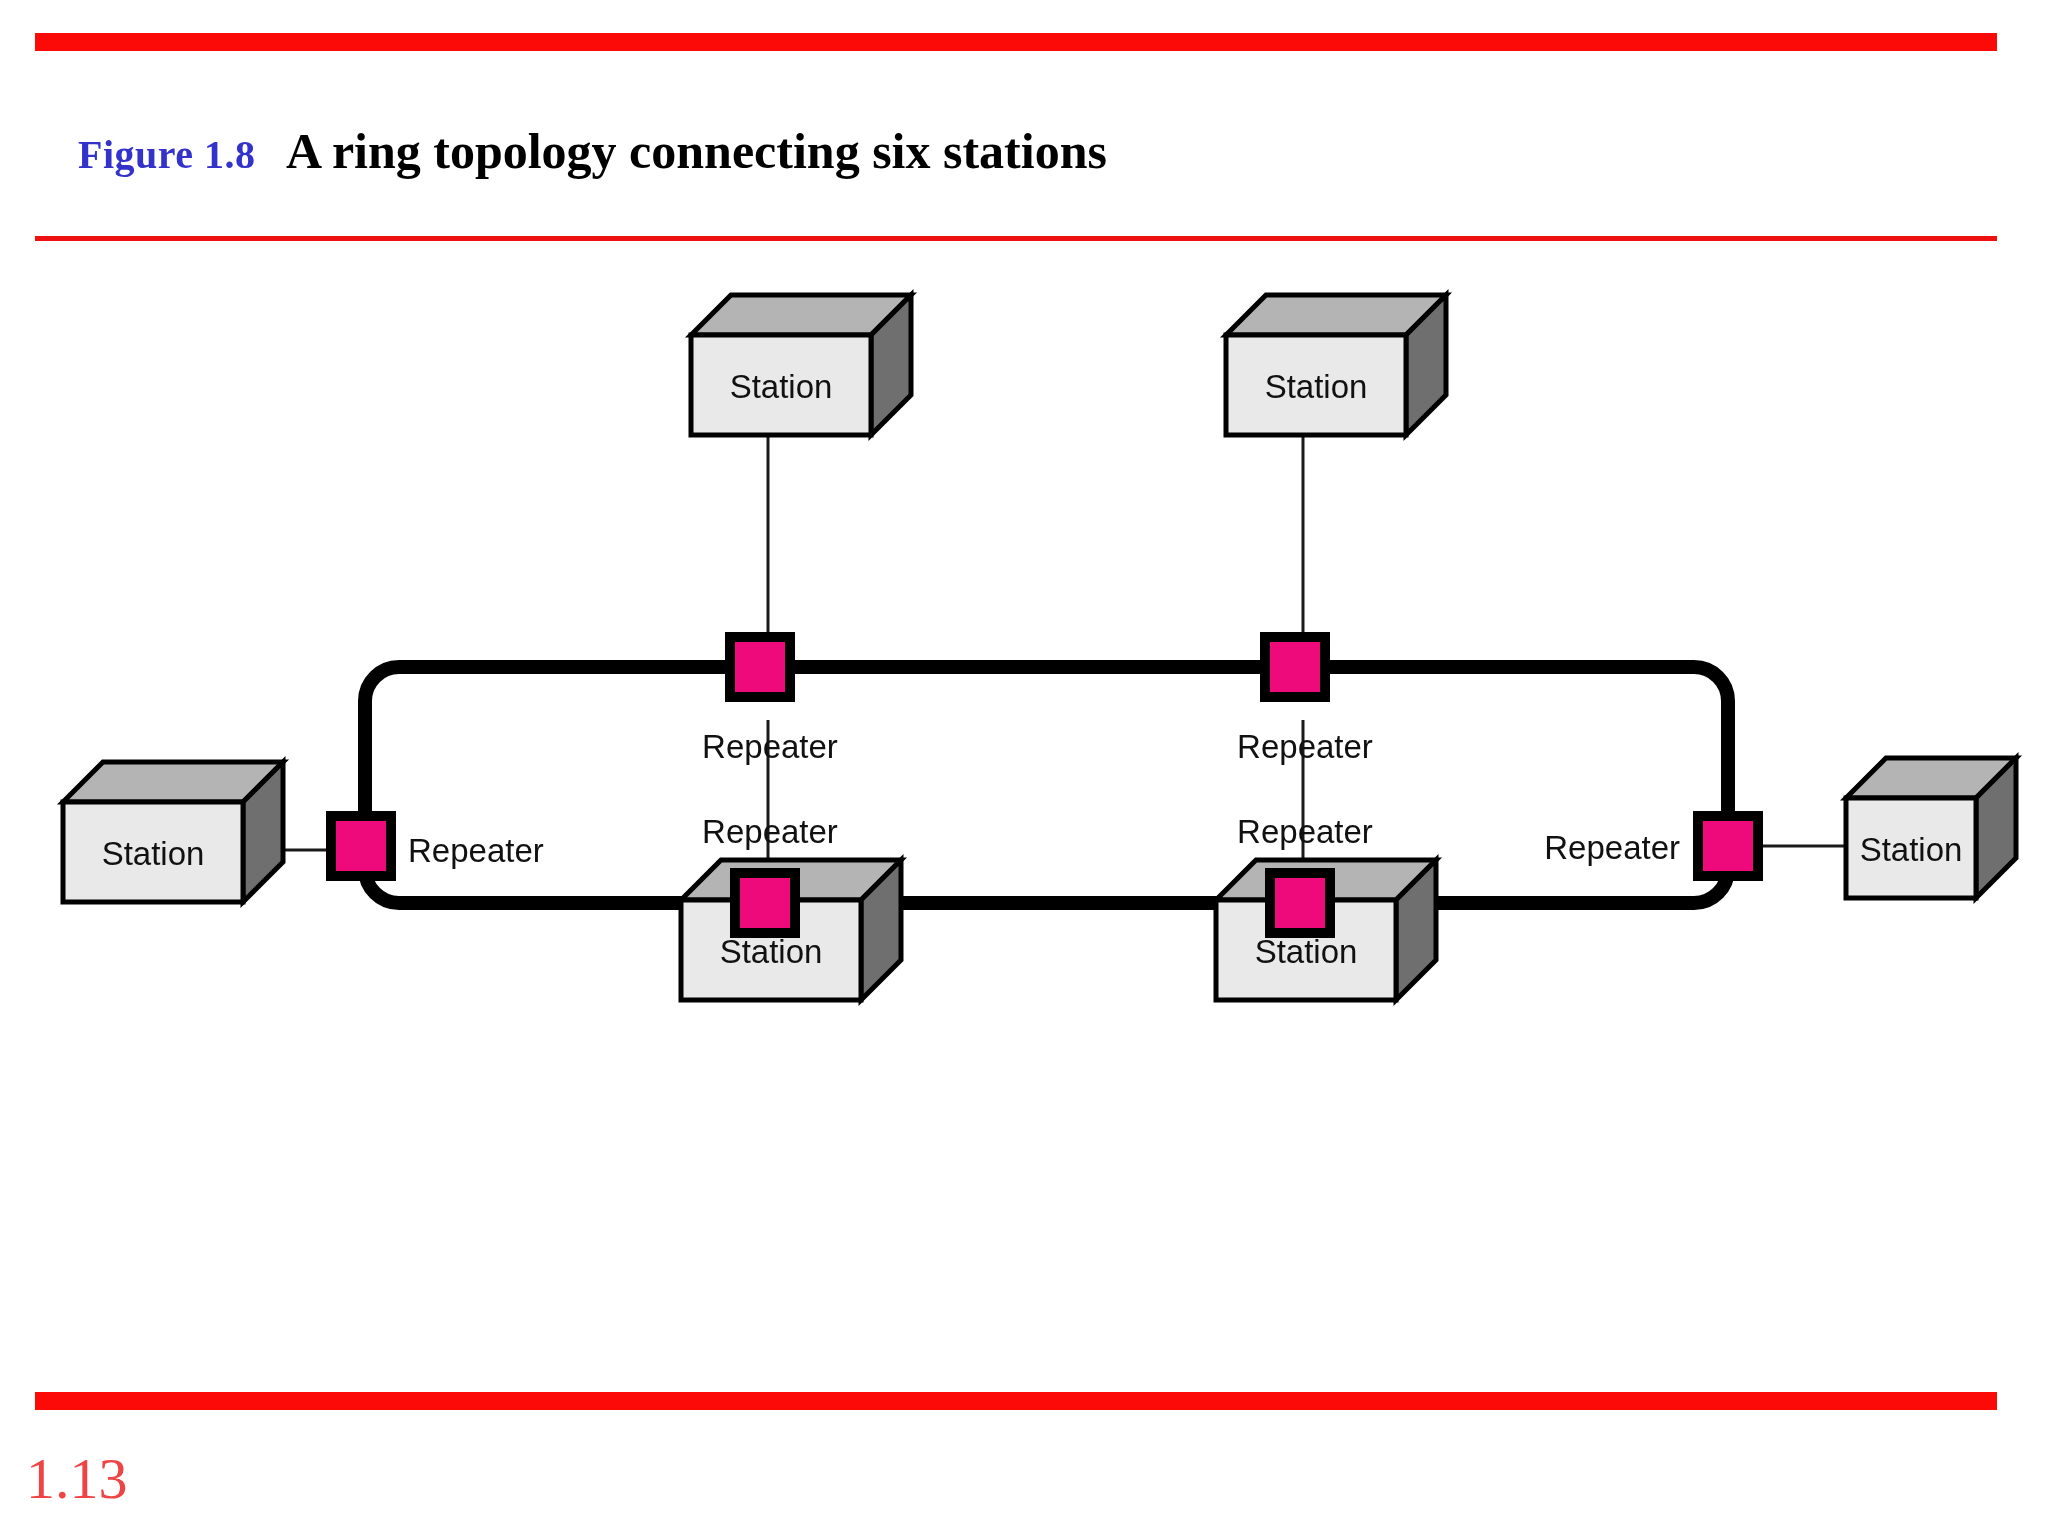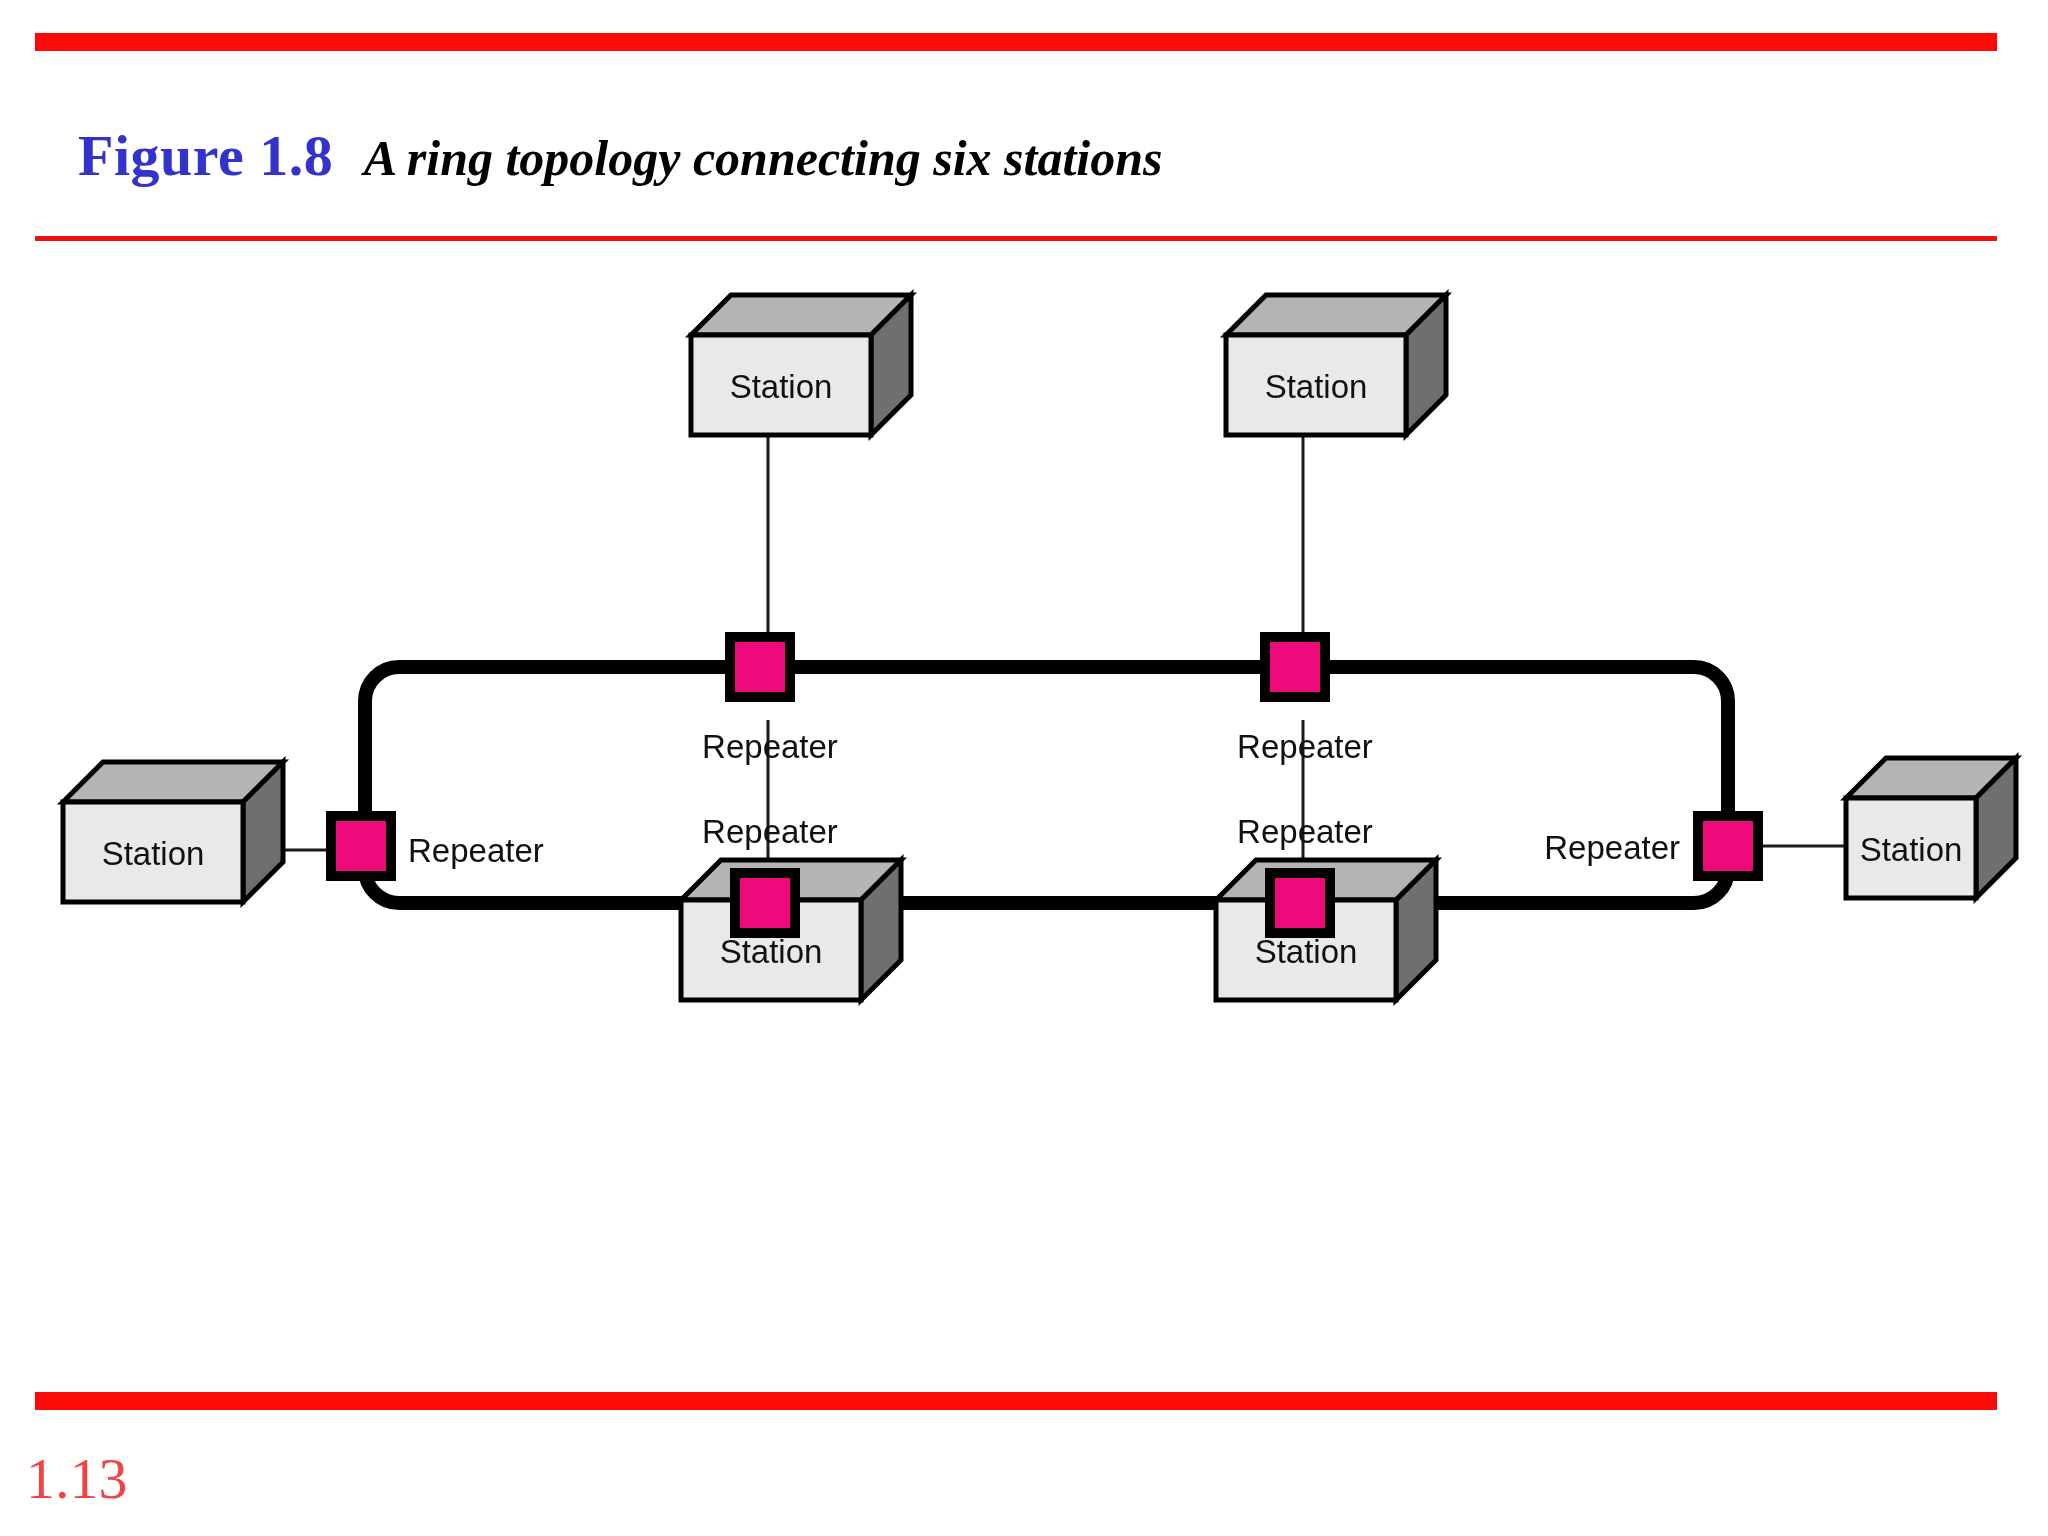--- a/index.html
+++ b/index.html
@@ -44,28 +44,27 @@
   
   .title-wrap {
     position: absolute;
     left: 78px;
     top: 122px;
     white-space: nowrap;
   }
   .fig-label {
     font-family: "Liberation Serif", "DejaVu Serif", serif;
     font-weight: bold;
-    font-size: 58px;
+    font-size: 40px;
     color: #3333cc;
     letter-spacing: 0.5px;
   }
   .fig-caption {
     font-family: "Liberation Serif", "DejaVu Serif", serif;
     font-weight: bold;
-    font-style: italic;
     font-size: 50px;
     color: #000000;
     margin-left: 26px;
   }
 
   .page-number {
     position: absolute;
     left: 26px;
     top: 1445px;
     font-family: "Liberation Serif", "DejaVu Serif", serif;

